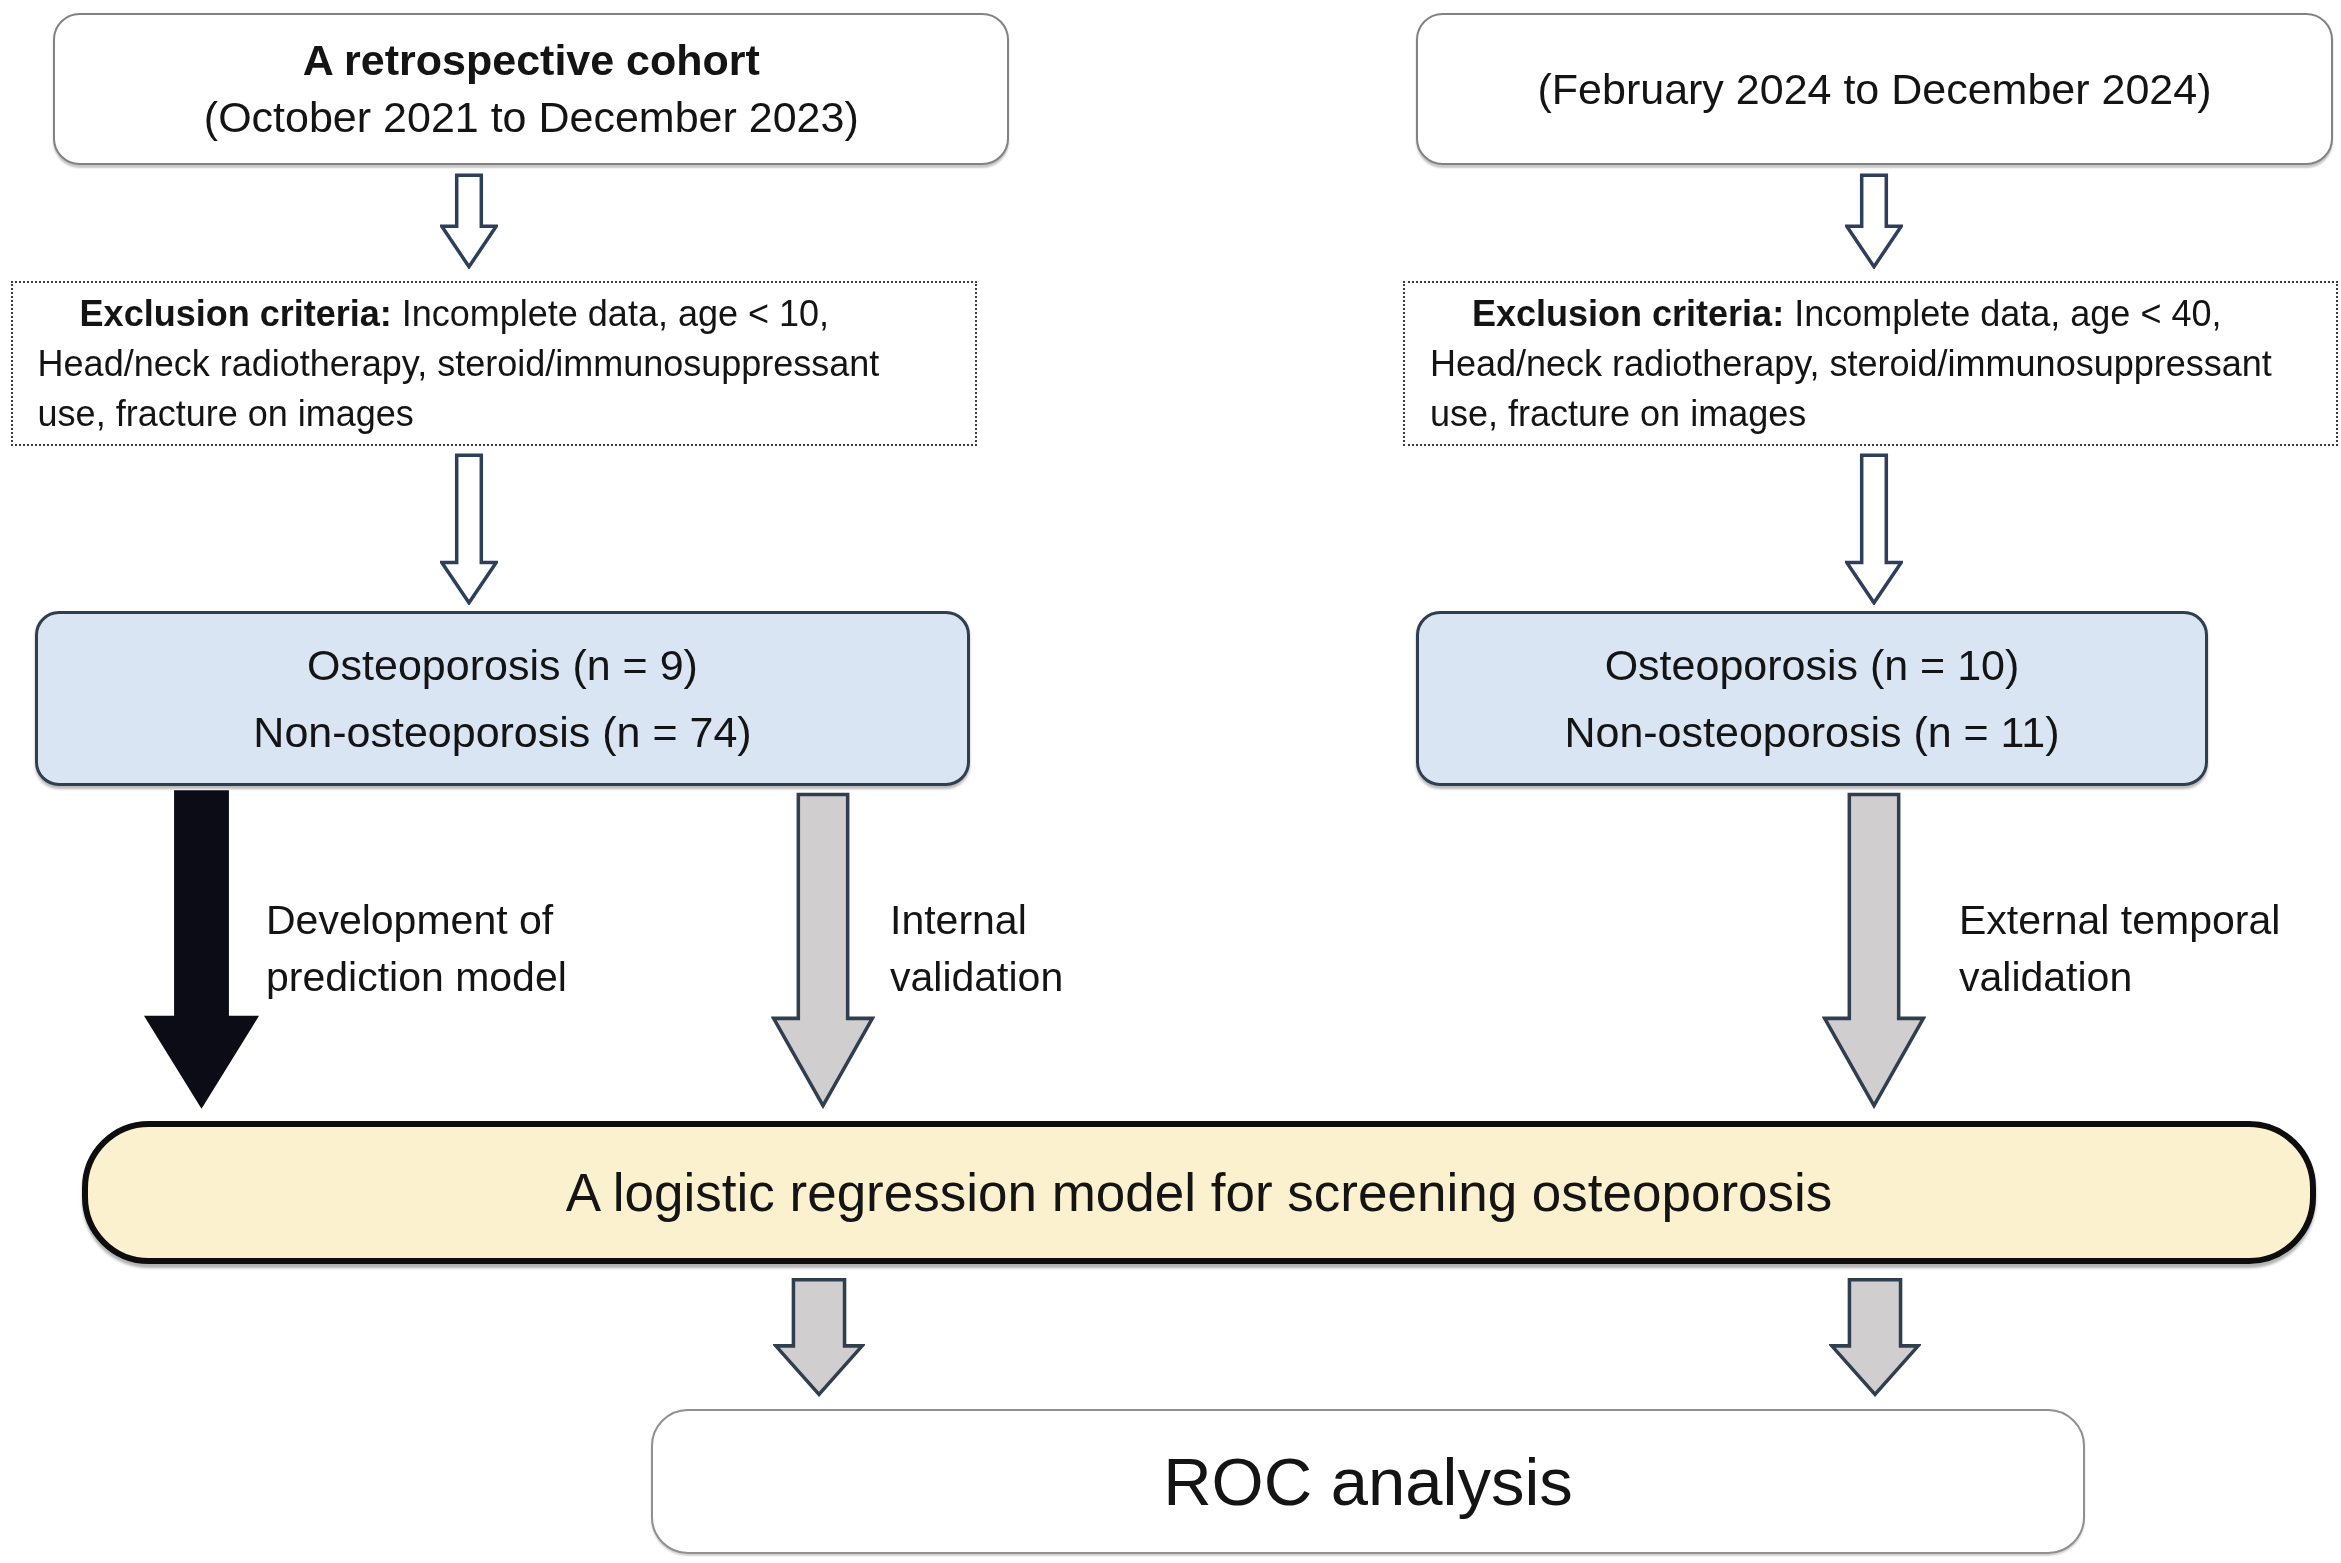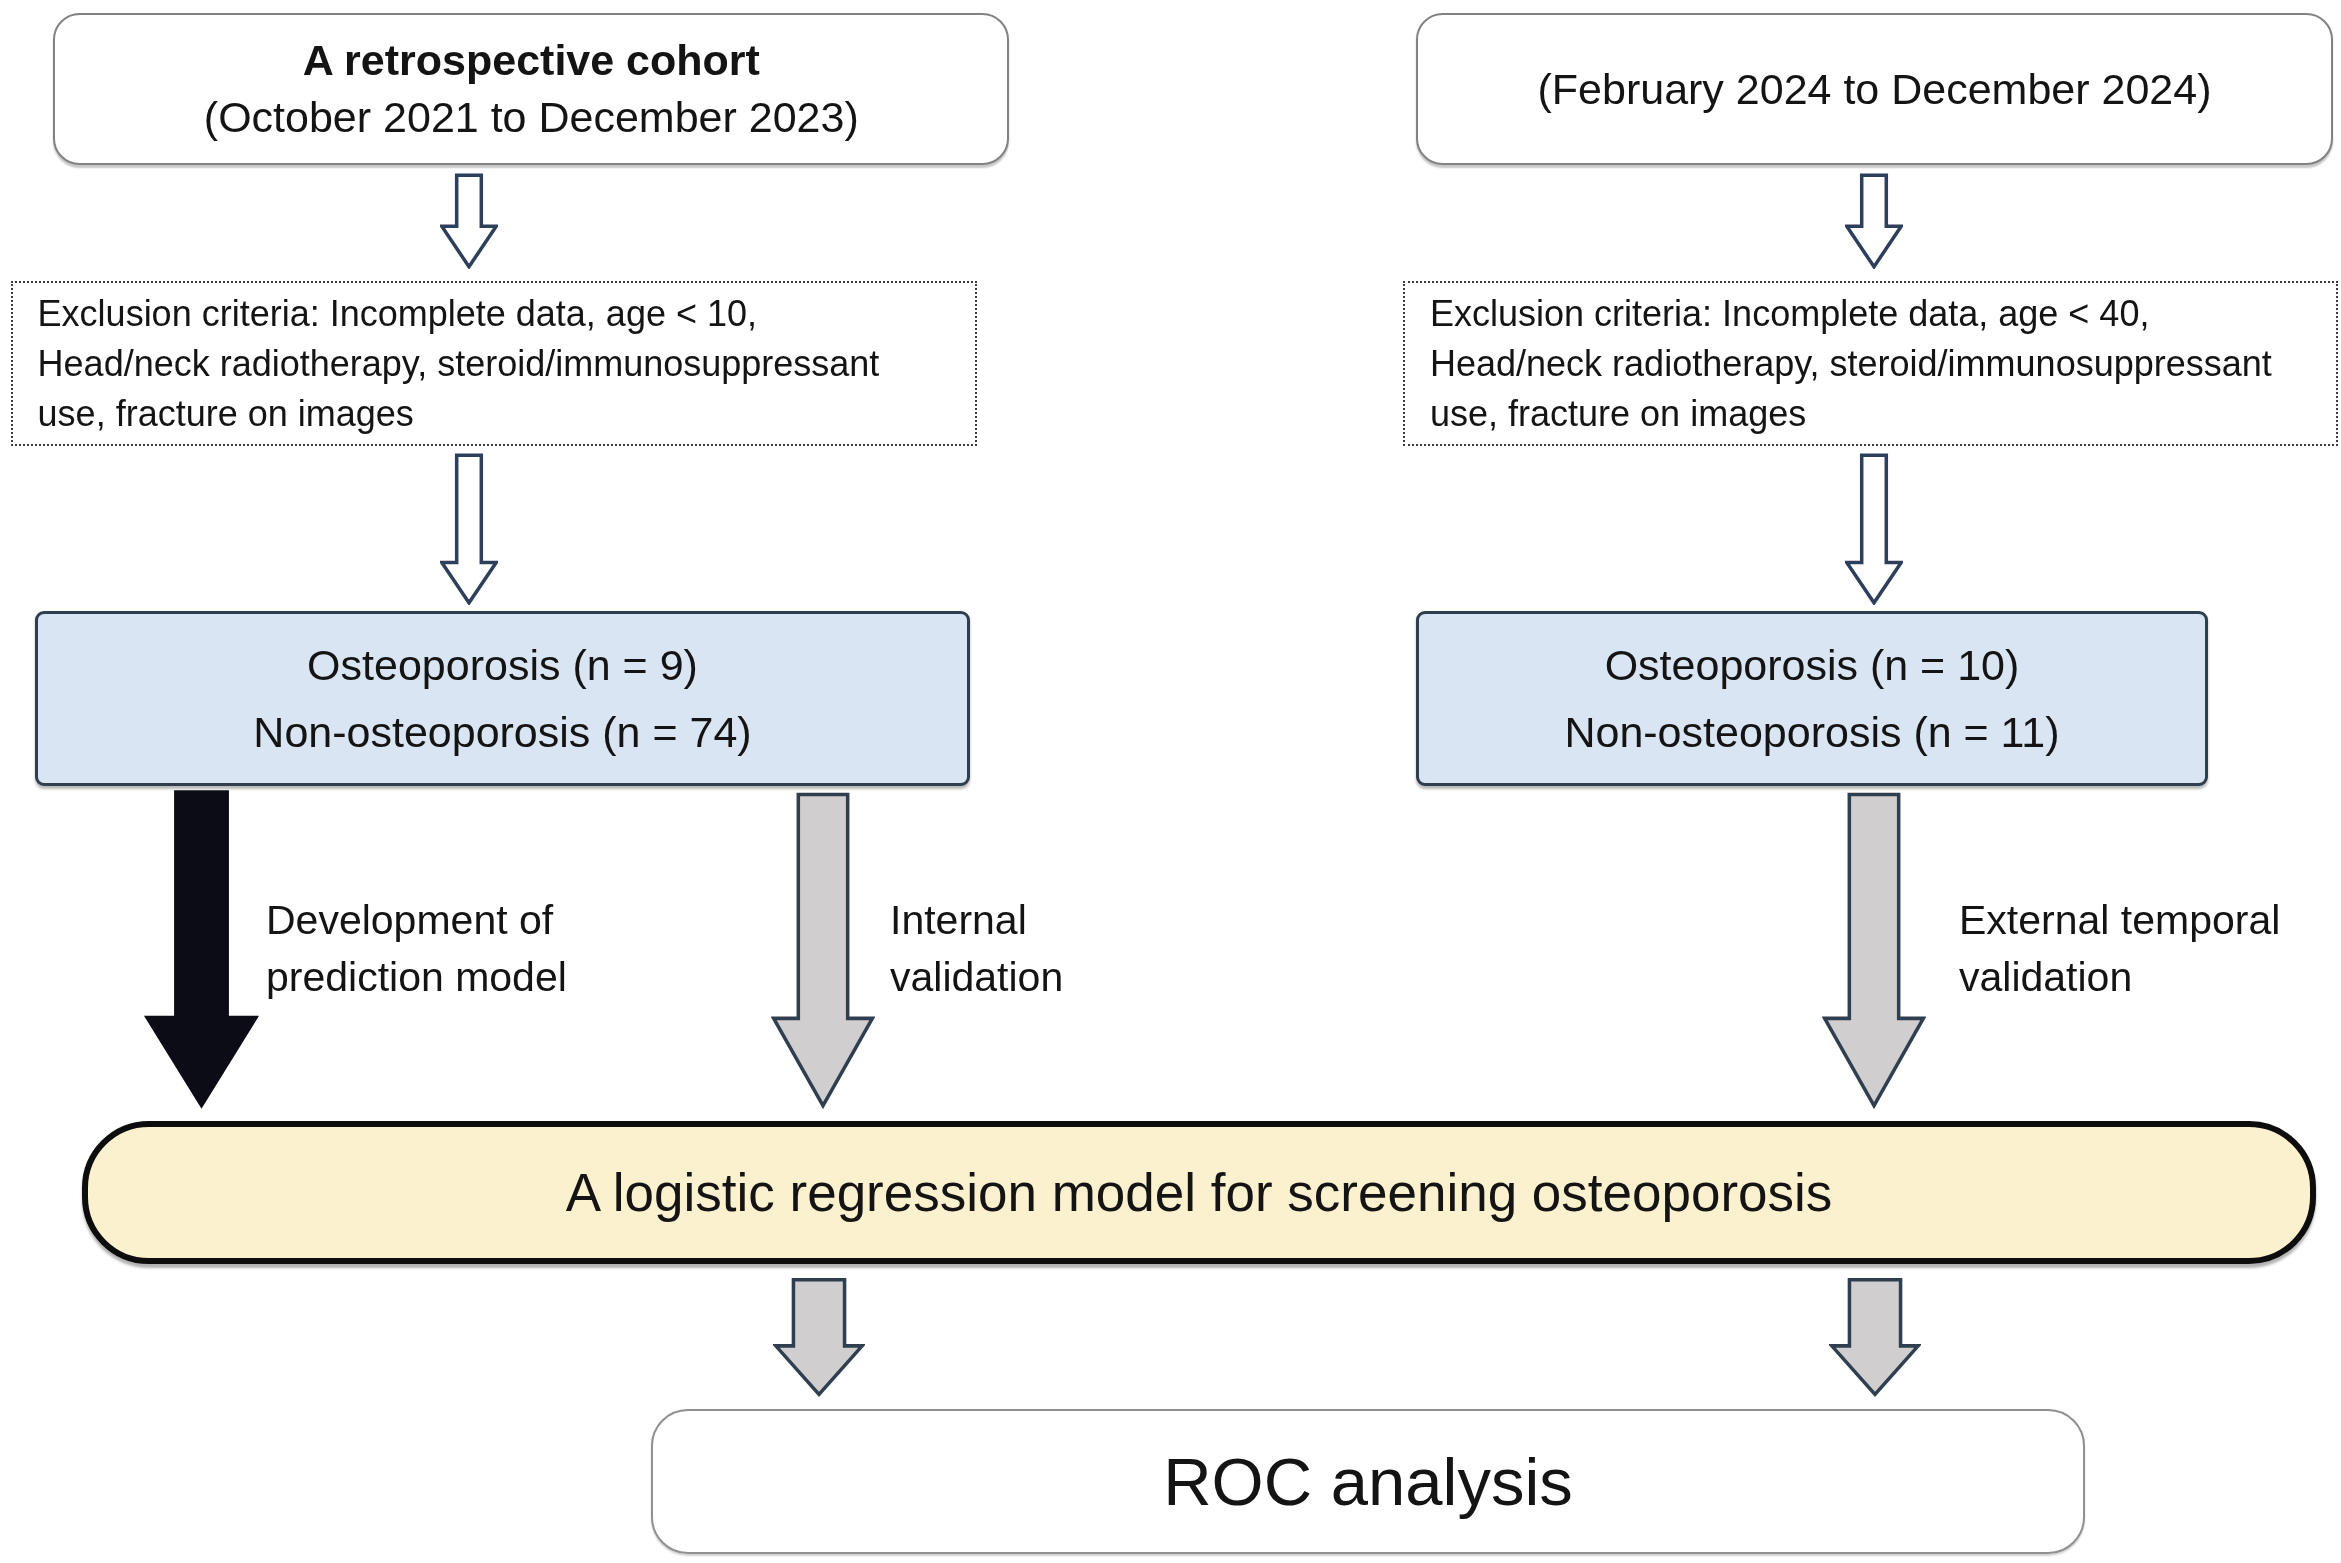--- a/index.html
+++ b/index.html
@@ -33,26 +33,26 @@
   }
   .cohort-title{font-weight:bold;font-size:43px;line-height:57px;}
   .cohort-subtitle{font-size:43px;line-height:57px;}
   .dashed{
     border:2.7px dotted #3c3c3c;
     display:flex;flex-direction:column;justify-content:center;
     padding:14px 25px;
     font-size:36px;line-height:50px;
     text-align:left;
   }
-  .excl-label{font-weight:normal;}
+  .excl-label{font-weight:bold;margin-left:42px;}
   .excl-line{display:block;}
   .bluebox{
     background:var(--box-blue-fill);
     border:3.5px solid var(--box-blue-border);
-    border-radius:9px;
+    border-radius:24px;
     display:flex;flex-direction:column;justify-content:center;
     text-align:center;
     font-size:43px;line-height:67px;
     box-shadow:0 2.7px 2.7px rgba(0,0,0,.28);
   }
   .modelbox{
     background:var(--box-yellow-fill);
     border:6.2px solid var(--box-yellow-border);
     border-radius:67px;
     display:flex;align-items:center;justify-content:center;

